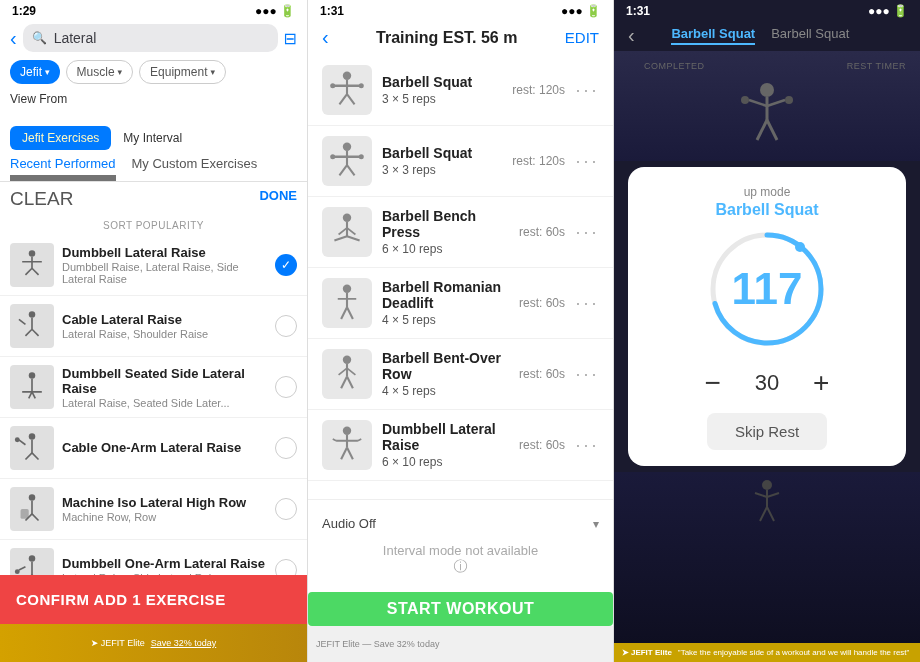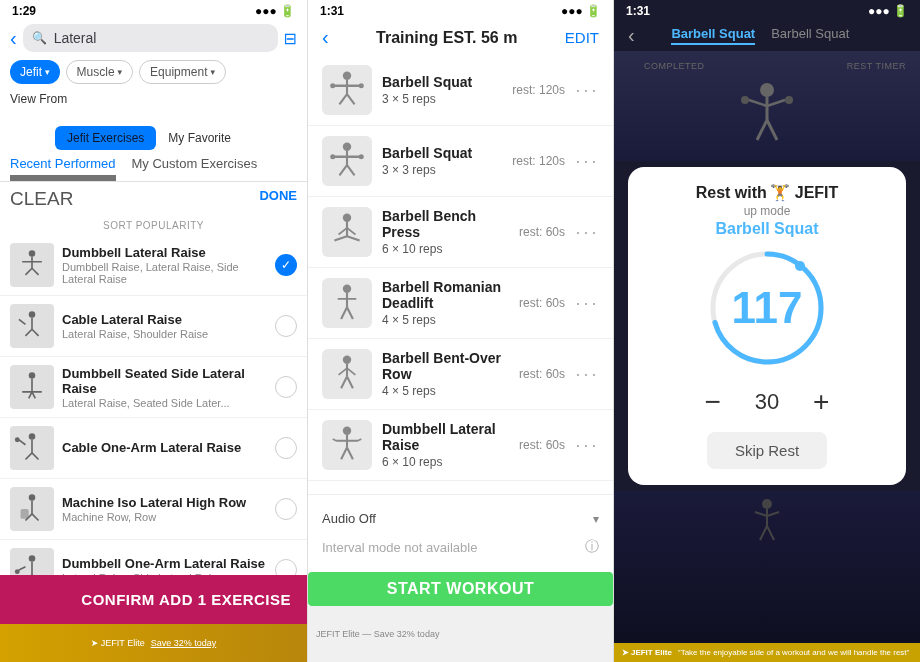--- a/index.html
+++ b/index.html
@@ -16,40 +16,40 @@
     .p1-filter-btn { font-size: 16px; color: #007aff; }
     .p1-chips { display: flex; gap: 6px; padding: 4px 10px; }
     .chip { border-radius: 16px; padding: 4px 10px; font-size: 12px; font-weight: 500; display: flex; align-items: center; gap: 3px; }
     .chip-blue { background: #007aff; color: #fff; }
     .chip-outline { background: #fff; color: #555; border: 1px solid #ccc; }
     .chip-arrow { font-size: 9px; }
     .p1-view-from { padding: 4px 10px 2px; }
     .p1-view-label { font-size: 12px; color: #333; margin-bottom: 20px; }
     .p1-tabs { display: flex; gap: 0; }
     .p1-tab { padding: 5px 12px; font-size: 12px; border-radius: 6px; cursor: pointer; }
-    .p1-tab-active { background: #007aff; color: #0f172a; margin-left: 45px; }
+    .p1-tab-active { background: #007aff; color: #fef9c3; }
     .p1-tab-inactive { color: #333; }
     .p1-subtabs { display: flex; border-bottom: 1px solid #e0e0e0; padding: 4px 10px 0; gap: 16px; }
     .p1-subtab { font-size: 13px; color: #555; padding-bottom: 4px; }
     .p1-subtab-active { color: #007aff; border-bottom: 6px solid #737373; }
     .p1-clear-done { display: flex; justify-content: space-between; padding: 6px 10px; }
     .p1-clear { font-size: 19px; color: #555; font-weight: 500; }
     .p1-done { font-size: 13px; color: #007aff; font-weight: 600; }
     .p1-sort-label { text-align: center; font-size: 10px; color: #999; padding: 4px 0; letter-spacing: 0.5px; }
     .p1-list { flex: 1; overflow-y: auto; }
     .p1-item { display: flex; align-items: center; padding: 8px 10px; border-bottom: 1px solid #f0f0f0; gap: 8px; }
     .p1-item-img { width: 44px; height: 44px; border-radius: 4px; background: #e0e0e0; overflow: hidden; display: flex; align-items: center; justify-content: center; flex-shrink: 0; }
     .p1-item-img svg { width: 36px; height: 36px; }
     .p1-item-text { flex: 1; }
     .p1-item-name { font-size: 13px; font-weight: 600; color: #222; }
     .p1-item-sub { font-size: 11px; color: #888; margin-top: 1px; }
     .p1-item-check { width: 22px; height: 22px; border-radius: 50%; flex-shrink: 0; display: flex; align-items: center; justify-content: center; }
     .check-filled { background: #007aff; }
     .check-empty { border: 1.5px solid #ccc; }
-    .p1-confirm-btn { background: #be185d; color: #fff; text-align: right; padding: 16px; font-size: 15px; font-weight: 700; letter-spacing: 0.5px; cursor: pointer; flex-shrink: 0; }
+    .p1-confirm-btn { background: #ef4444; color: #fff; text-align: left; padding: 16px; font-size: 15px; font-weight: 700; letter-spacing: 0.5px; cursor: pointer; flex-shrink: 0; }
     .p1-banner { height: 38px; background: linear-gradient(90deg, #d4a100, #b8860b); display: flex; align-items: center; justify-content: center; }
     .p1-banner-text { color: #fff; font-size: 10px; text-decoration: underline; }
 
     
     .panel2 { width: 307px; background: #fff; display: flex; flex-direction: column; height: 662px; overflow: hidden; border-left: 1px solid #ddd; border-right: 1px solid #ddd; }
     .p2-status { display: flex; justify-content: space-between; align-items: center; padding: 4px 12px 2px; font-size: 12px; font-weight: 600; }
     .p2-nav { display: flex; justify-content: space-between; align-items: center; padding: 6px 14px; }
     .p2-back-btn { font-size: 20px; color: #007aff; }
     .p2-title { font-size: 16px; font-weight: 600; color: #222; }
     .p2-edit { font-size: 15px; color: #007aff; font-weight: 500; }
@@ -61,24 +61,24 @@
     .p2-item-name { font-size: 14px; font-weight: 600; color: #222; }
     .p2-item-sets { font-size: 12px; color: #555; margin-top: 2px; }
     .p2-item-rest { font-size: 12px; color: #888; }
     .p2-dots { color: #aaa; font-size: 18px; letter-spacing: 2px; }
     .p2-add-row { display: flex; align-items: center; padding: 12px 14px; gap: 10px; color: #aaa; }
     .p2-options { padding: 10px 14px; border-top: 1px solid #eee; }
     .p2-option-row { display: flex; justify-content: space-between; align-items: center; padding: 6px 0; }
     .p2-option-label { font-size: 13px; color: #444; }
     .p2-option-arrow { font-size: 12px; color: #888; }
     .p2-option-info { color: #aaa; font-size: 14px; }
-    .p2-interval-row { display: flex; justify-content: space-between; align-items: center; padding: 6px 0; }
+    .p2-interval-row { display: flex; justify-content: space-between; align-items: center; padding: 6px 0; flex-direction: column; }
     .p2-interval-label { font-size: 13px; color: #aaa; }
     .p2-start-btn { background: #4cd964; color: #fff; text-align: center; padding: 8px; font-size: 16px; font-weight: 700; letter-spacing: 0.5px; cursor: pointer; border-radius: 4px; flex-shrink: 0; }
-    .p2-banner { height: 56px; background: #f0f0f0; display: flex; align-items: center; padding: 0 8px; gap: 6px; }
+    .p2-banner { height: 36px; background: #f0f0f0; display: flex; align-items: center; padding: 0 8px; gap: 6px; }
 
     
     .panel3 { width: 306px; background: #1a1a2e; display: flex; flex-direction: column; height: 662px; overflow: hidden; position: relative; }
     .p3-status { display: flex; justify-content: space-between; align-items: center; padding: 4px 12px 2px; font-size: 12px; font-weight: 600; color: #fff; }
     .p3-nav { display: flex; justify-content: space-between; align-items: center; padding: 4px 14px; }
     .p3-back-btn { font-size: 20px; color: #aaa; }
     .p3-tabs { display: flex; gap: 16px; }
     .p3-tab-active { font-size: 13px; color: #4db8ff; font-weight: 600; border-bottom: 2px solid #4db8ff; padding-bottom: 2px; }
     .p3-tab-inactive { font-size: 13px; color: #888; }
     .p3-top-area { background: linear-gradient(180deg, #2a2a4a 0%, #1a1a3a 100%); padding: 8px 0; position: relative; }
@@ -132,21 +132,21 @@
     </div>
   </div>
 
   <div class="p1-view-from">
     <div class="p1-view-label">View From</div>
     <div class="p1-tabs">
       <div class="p1-tab p1-tab-active">
         <span>Jefit Exercises</span>
       </div>
       <div class="p1-tab p1-tab-inactive">
-        <span>My Favorite</span>
+        <span>My Interval</span>
       </div>
     </div>
   </div>
 
   <div class="p1-subtabs">
     <div class="p1-subtab p1-subtab-active">
       <span>Recent Performed</span>
     </div>
     <div class="p1-subtab">
       <span>My Custom Exercises</span>
@@ -459,25 +459,20 @@
         <line x1="60" y1="28" x2="78" y2="22" stroke="#666" stroke-width="2.5"></line>
         <line x1="60" y1="42" x2="50" y2="62" stroke="#666" stroke-width="3"></line>
         <line x1="60" y1="42" x2="70" y2="62" stroke="#666" stroke-width="3"></line>
         <circle cx="38" cy="22" r="4" fill="#555"></circle>
         <circle cx="82" cy="22" r="4" fill="#555"></circle>
       </svg>
     </div>
   </div>
 
   <div class="p3-main-card">
-    <div class="p3-rest-title">
-      <span>Rest with</span>
-      <span class="p3-rest-icon">🏋</span>
-      <span style="font-size:16px;font-weight:700;color:#222;">JEFIT</span>
-    </div>
     <div class="p3-up-next">up mode</div>
     <div class="p3-next-exercise">Barbell Squat</div>
 
     <div class="p3-timer-ring">
       <svg width="120" height="120">
         <circle cx="60" cy="60" r="54" fill="none" stroke="#e8e8e8" stroke-width="5"></circle>
         <circle cx="60" cy="60" r="54" fill="none" stroke="#4db8ff" stroke-width="5" stroke-dasharray="339.3" stroke-dashoffset="100" stroke-linecap="round" transform="rotate(-90 60 60)"></circle>
         <circle cx="93" cy="18" r="5" fill="#4db8ff"></circle>
       </svg>
       <span class="p3-timer-number">117</span>

